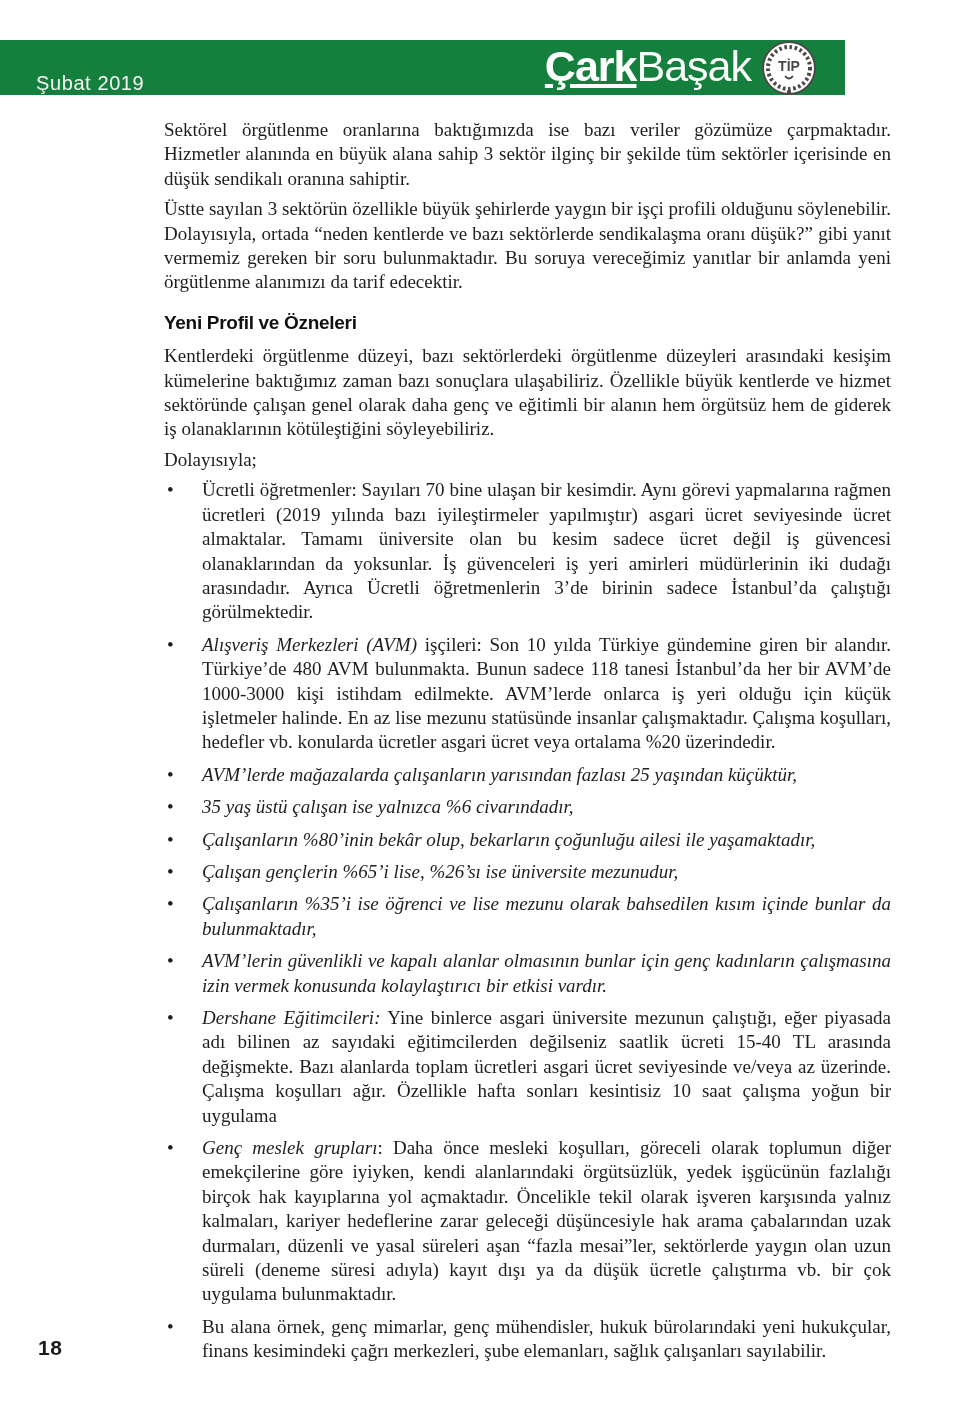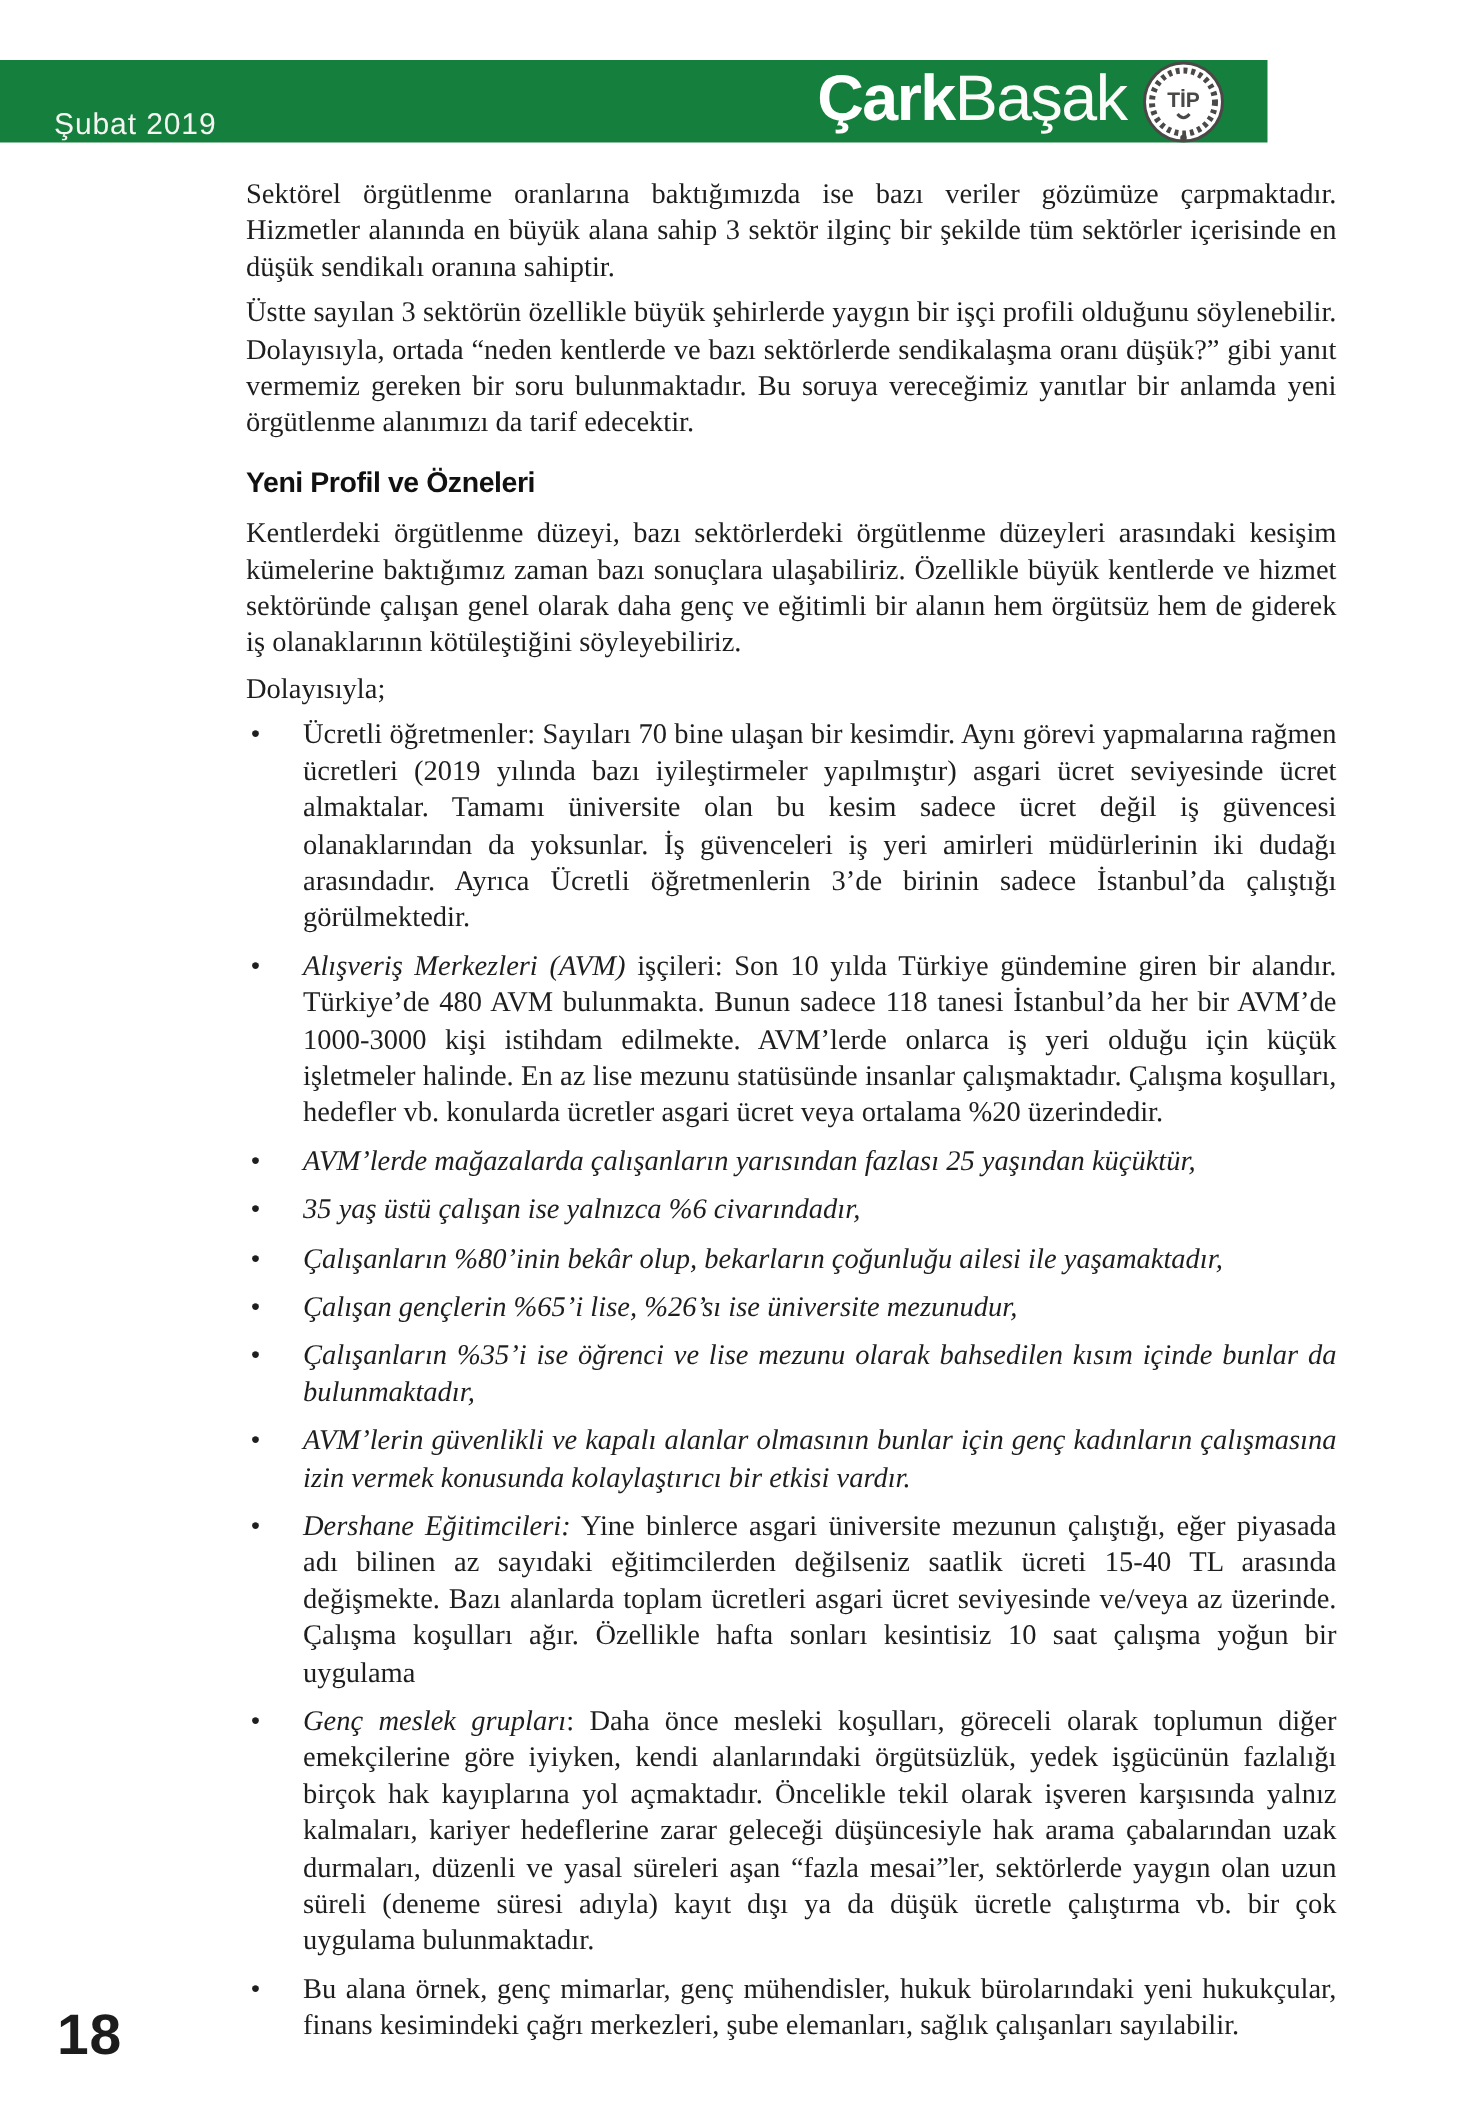--- a/index.html
+++ b/index.html
@@ -28,21 +28,21 @@
     position:absolute;right:28px;top:0;height:55px;
     display:flex;align-items:center;
   }
   .logo-text{
     font-family:"Liberation Sans",sans-serif;
     font-size:43px;line-height:43px;
     letter-spacing:-1px;
     white-space:nowrap;
     margin-top:-2px;
   }
-  .logo-bold{font-weight:bold;color:#ffffff;}
+  .logo-bold{font-weight:bold;color:#ffffff;text-decoration:underline;}
   .logo-light{font-weight:normal;color:#fbfbfa;}
   .emblem{
     margin-left:10px;
     width:56px;height:56px;
     display:inline-block;
     position:relative;
   }
   .emblem svg{display:block;}
   
   .content{
@@ -69,21 +69,21 @@
   ul.bullets .marker{
     position:absolute;left:3px;top:0;
     font-size:19px;
   }
   .it{font-style:italic;}
   
   .page-number{
     position:absolute;left:38px;top:1336px;
     font-family:"Liberation Sans",sans-serif;
     font-weight:bold;
-    font-size:38px;color:#1c1c1c;
+    font-size:21px;color:#1c1c1c;
     letter-spacing:.5px;
   }
 </style>
 </head>
 <body>
 
 <div class="page">
 
   <header class="topbar">
     <span class="issue-date">Şubat 2019</span>

